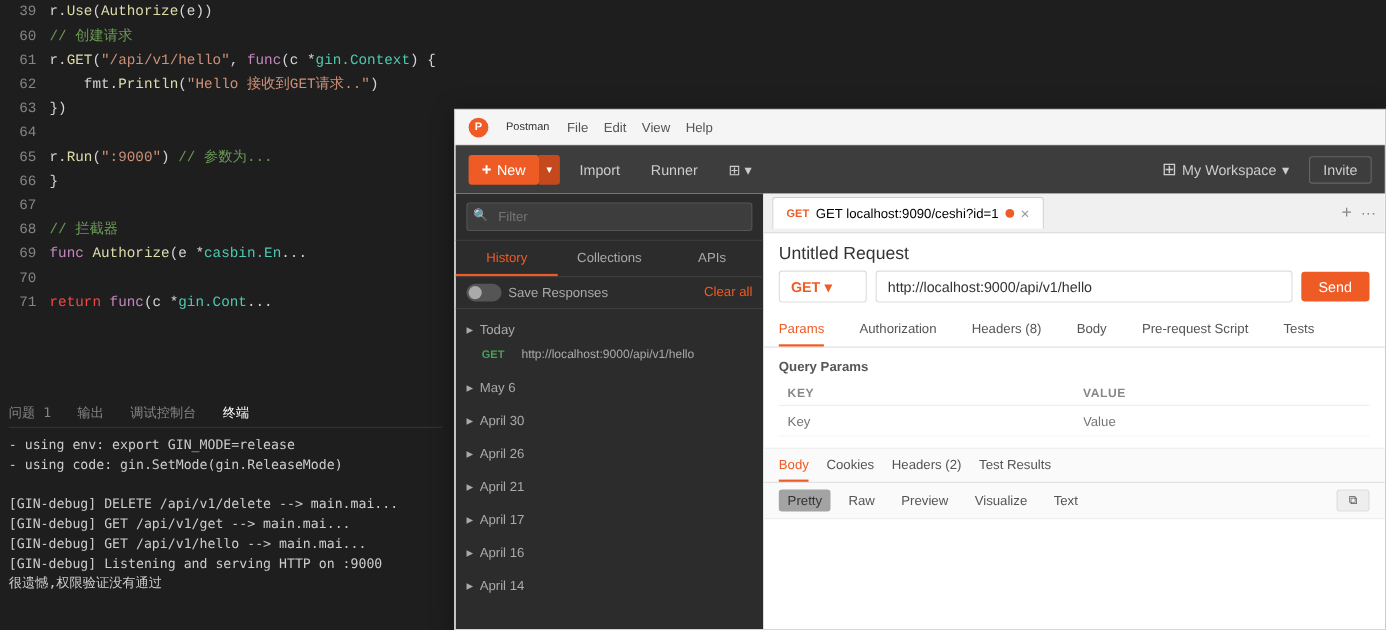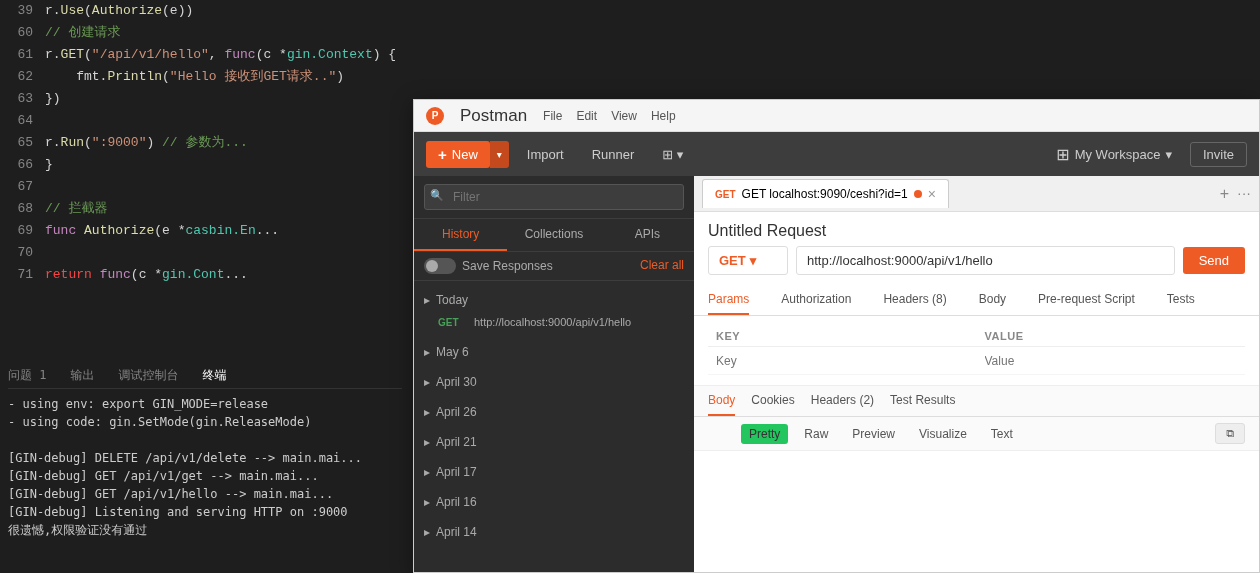--- a/index.html
+++ b/index.html
@@ -101,21 +101,21 @@
     .title-bar-logo {
       width: 18px;
       height: 18px;
       background: #ef5b25;
       border-radius: 50%;
       display: flex; align-items: center; justify-content: center;
       color: white; font-size: 10px; font-weight: bold;
     }
 
     .title-bar-name {
-      font-size: 17px;
+      font-size: 10px;
       color: #333;
       font-weight: 500;
     }
 
     .title-bar-menu {
       display: flex;
       gap: 14px;
       font-size: 12px;
       color: #555;
     }
@@ -548,23 +548,22 @@
 
     .fmt-tab {
       padding: 3px 8px;
       font-size: 12px;
       color: #555;
       cursor: pointer;
       border-radius: 3px;
     }
 
     .fmt-tab.active {
-      background: #22c55e;
+      background: #a3a3a3;
       color: #333;
-      margin-left: 33px;
     }
 
     .fmt-tab-text {
       padding: 3px 8px;
       font-size: 12px;
       color: #555;
       cursor: pointer;
     }
 
     .fmt-copy-btn {
@@ -802,20 +801,21 @@
         <div class="opt-tab">Authorization</div>
         <div class="opt-tab">
           <span>Headers (8)</span>
         </div>
         <div class="opt-tab">Body</div>
         <div class="opt-tab">Pre-request Script</div>
         <div class="opt-tab">Tests</div>
       </div>
 
       <div class="params-section">
+        <div class="params-title">Query Params</div>
         <table class="params-table">
           <thead>
             <tr>
               <th>KEY</th>
               <th>VALUE</th>
             </tr>
           </thead>
           <tbody>
             <tr>
               <td><input class="param-key-input" type="text" placeholder="Key" style=""></td>

